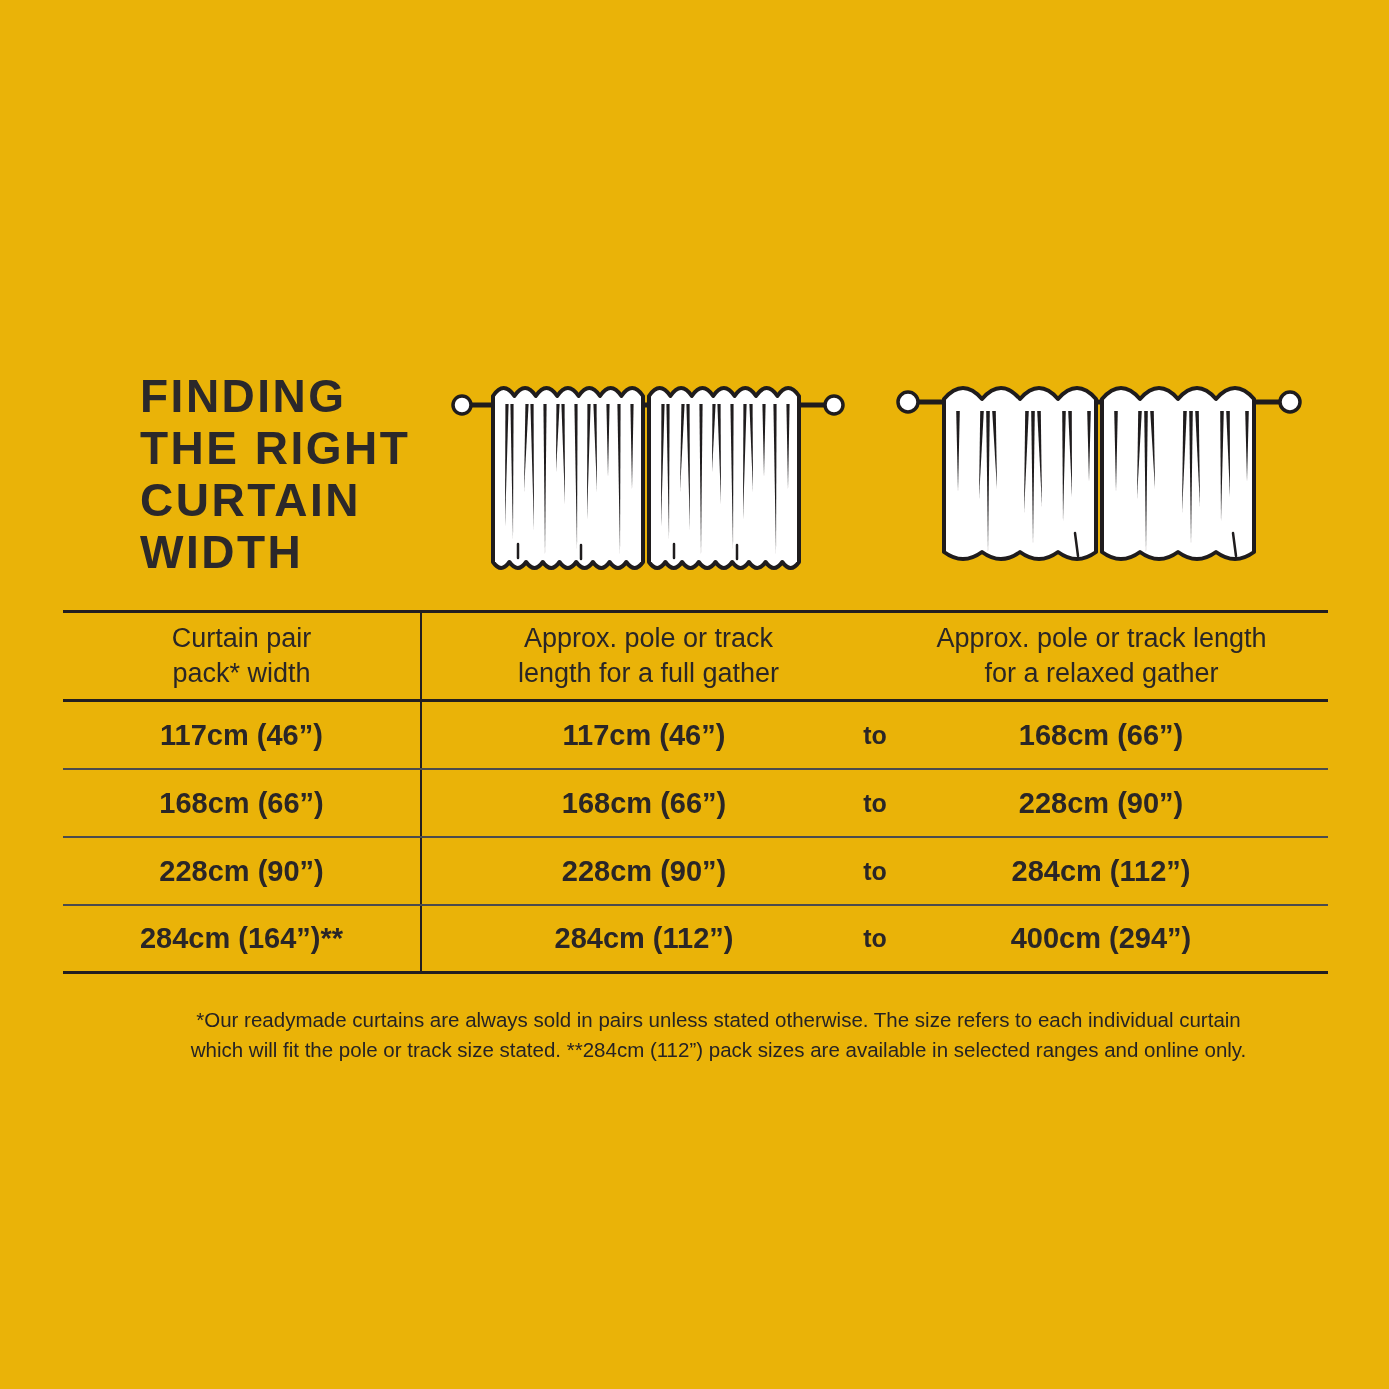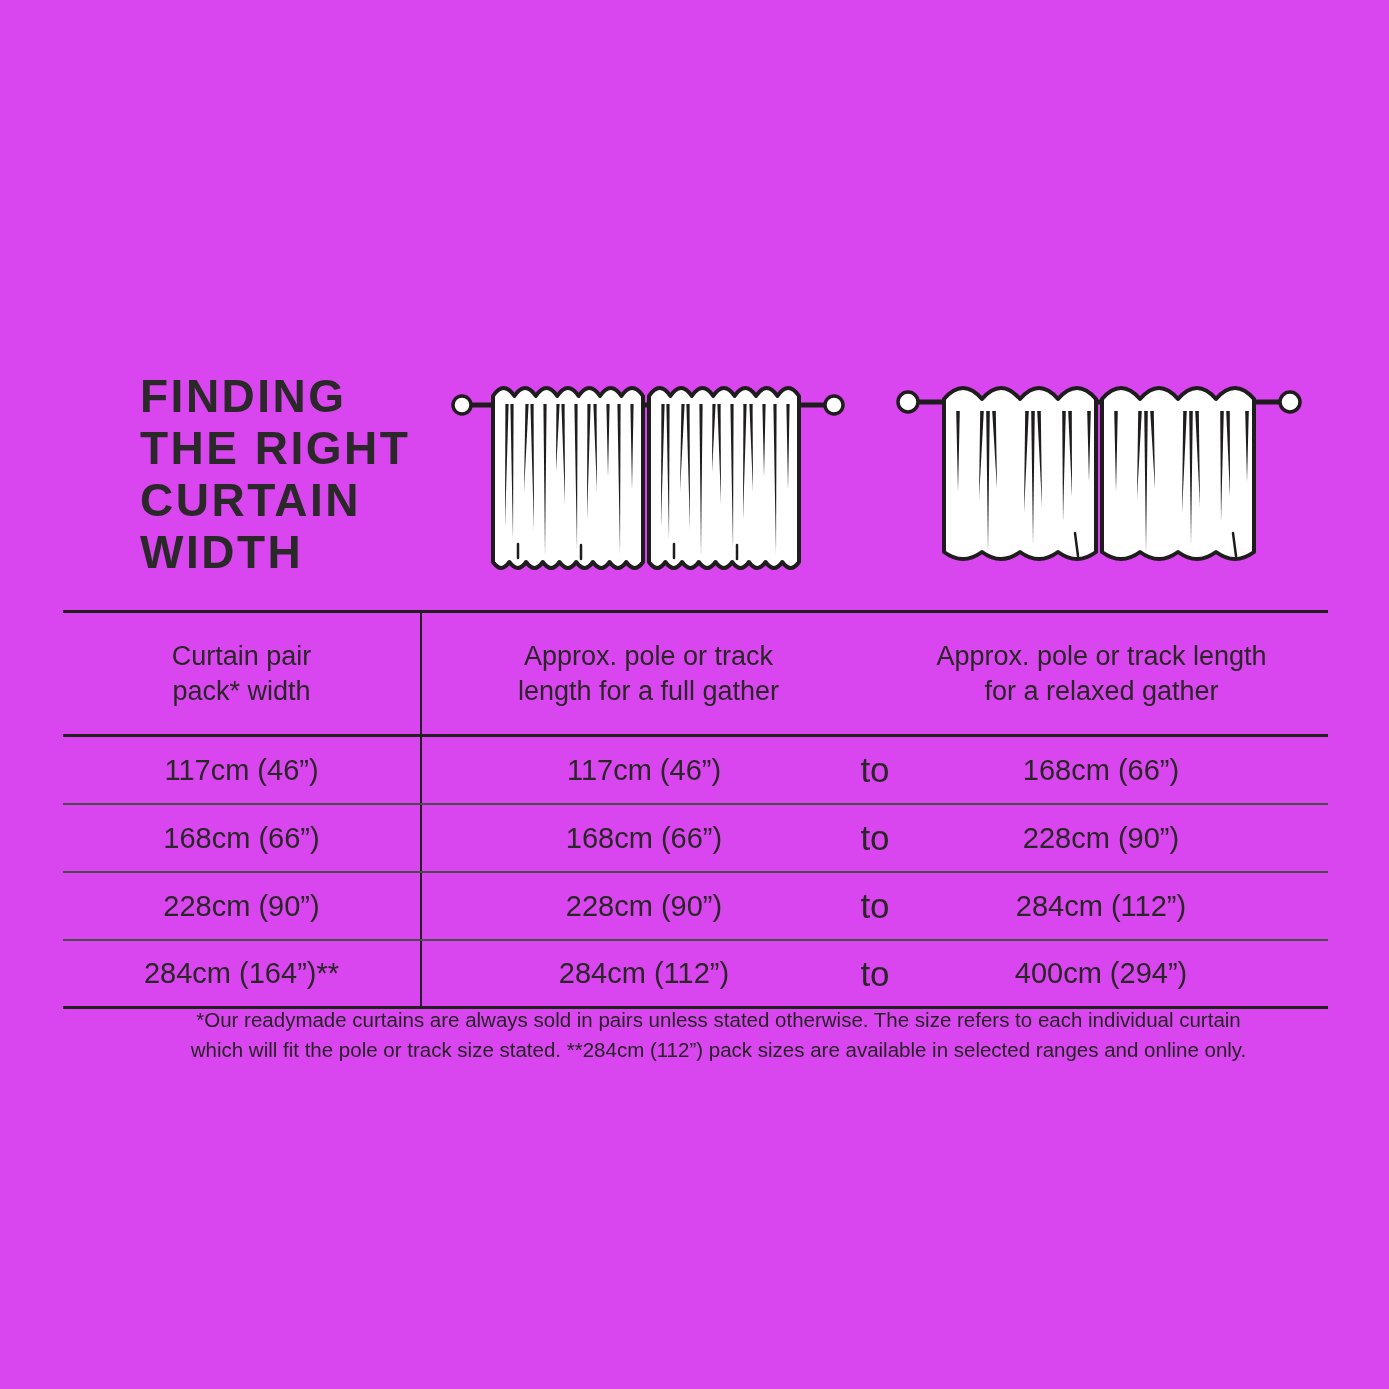--- a/index.html
+++ b/index.html
@@ -1,20 +1,20 @@
 <!DOCTYPE html>
 <html><head>
 <meta charset="utf-8">
 <style>
   html, body { margin: 0; padding: 0; background: #fff; }
   .canvas {
     position: relative;
     width: 1389px;
     height: 1389px;
-    background: #d946ef;
+    background: #eab308;
     overflow: hidden;
     font-family: "Liberation Sans", "DejaVu Sans", sans-serif;
     color: #2a2627;
   }
 
   
   .title {
     position: absolute;
     left: 140px;
     top: 370px;
@@ -43,21 +43,21 @@
     position: absolute;
     left: 63px;
     top: 610px;
     width: 1265px;
     border-top: 3px solid #231f20;
     box-sizing: border-box;
   }
   .thead {
     display: grid;
     grid-template-columns: 359px 1fr 1fr;
-    height: 124px;
+    height: 89px;
     border-bottom: 3px solid #231f20;
     box-sizing: border-box;
   }
   .trow {
     display: grid;
     grid-template-columns: 359px 1fr 110px 1fr;
     height: 68px;
     border-bottom: 2px solid #4b4b4d;
     box-sizing: border-box;
   }
@@ -65,24 +65,24 @@
   .cell {
     display: flex;
     align-items: center;
     justify-content: center;
     text-align: center;
     white-space: pre-line;
     box-sizing: border-box;
   }
   .col1 { border-right: 2px solid #231f20; }
   .th { font-size: 27px; line-height: 35px; }
-  .td { font-size: 29px; }
+  .td { font-size: 29px; font-weight: bold; }
   .td-full    { padding-left: 46px; }
   .td-relaxed { padding-right: 56px; }
-  .td-to { font-size: 35px; }
+  .td-to { font-size: 25px; }
 
   
   .footnote {
     position: absolute;
     left: 0;
     right: 0;
     top: 1005px;
     margin: 0;
     text-align: center;
     font-size: 20.5px;

